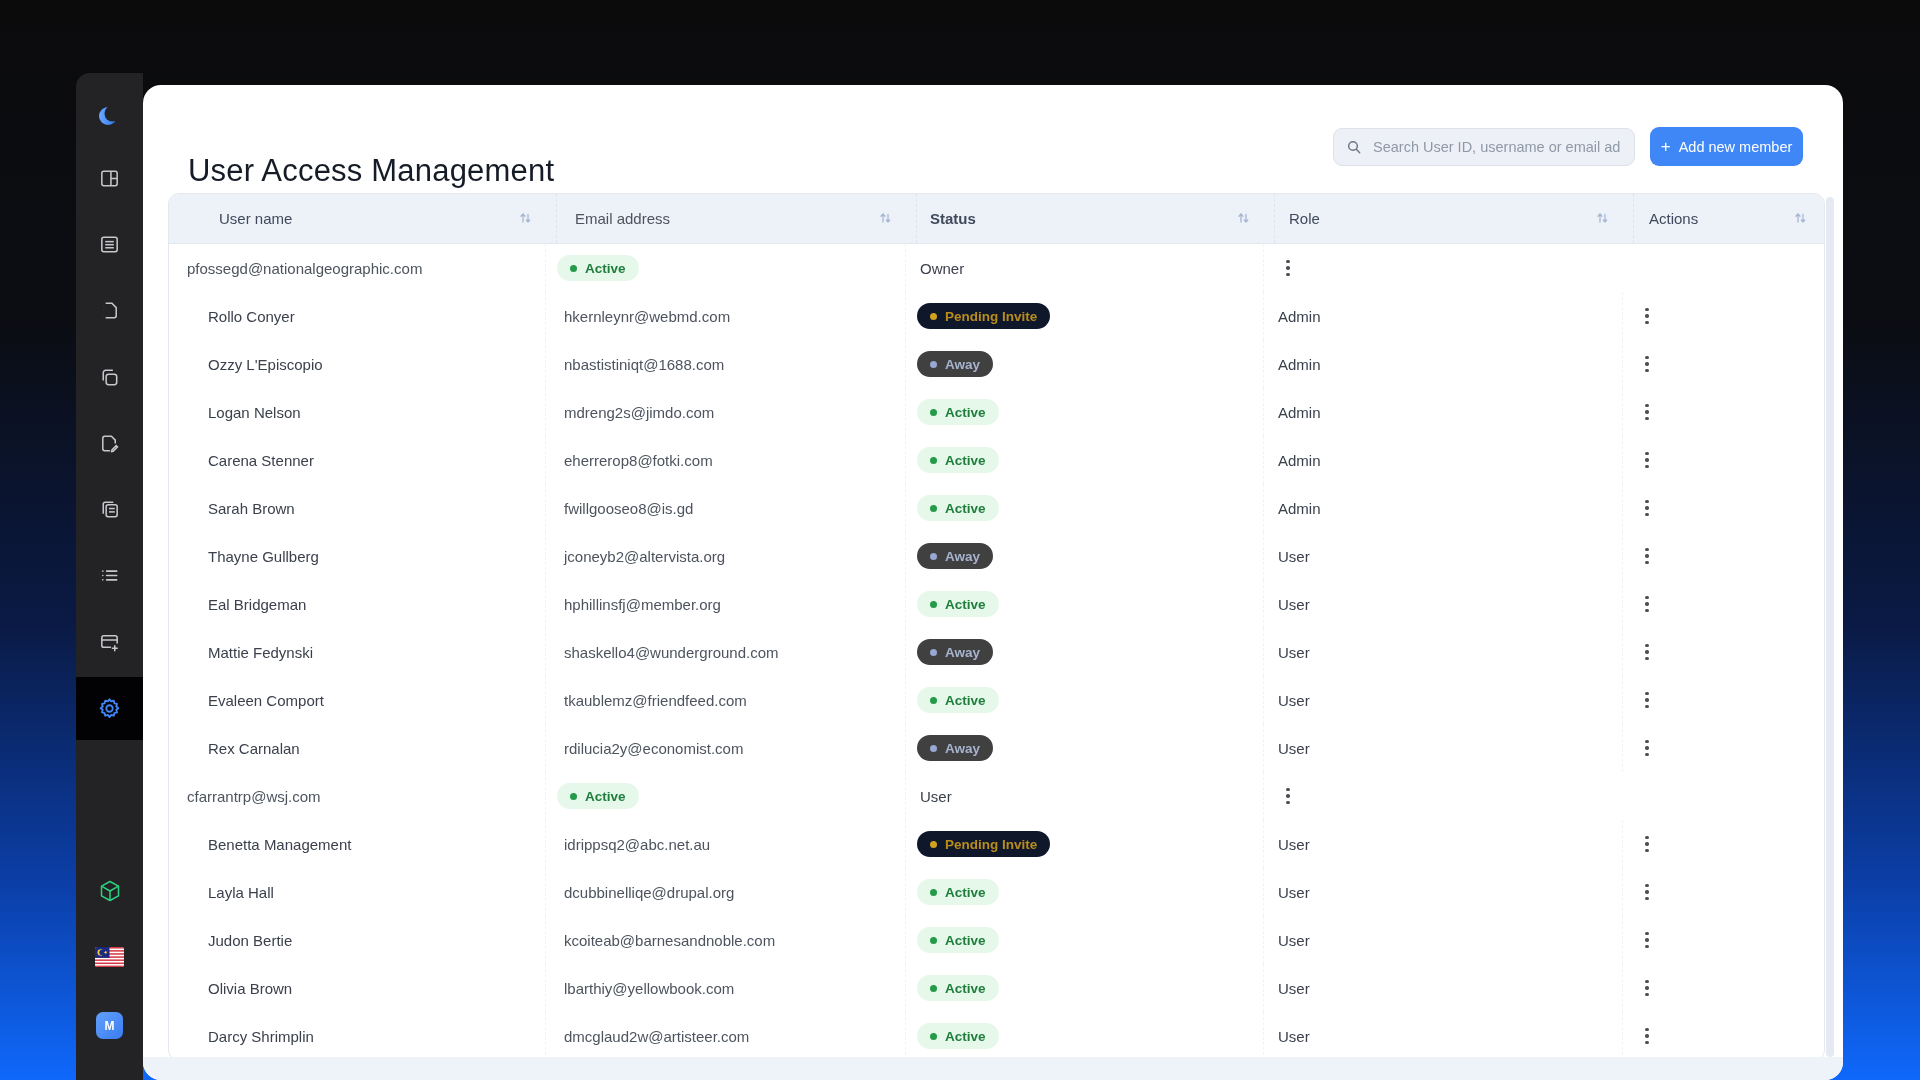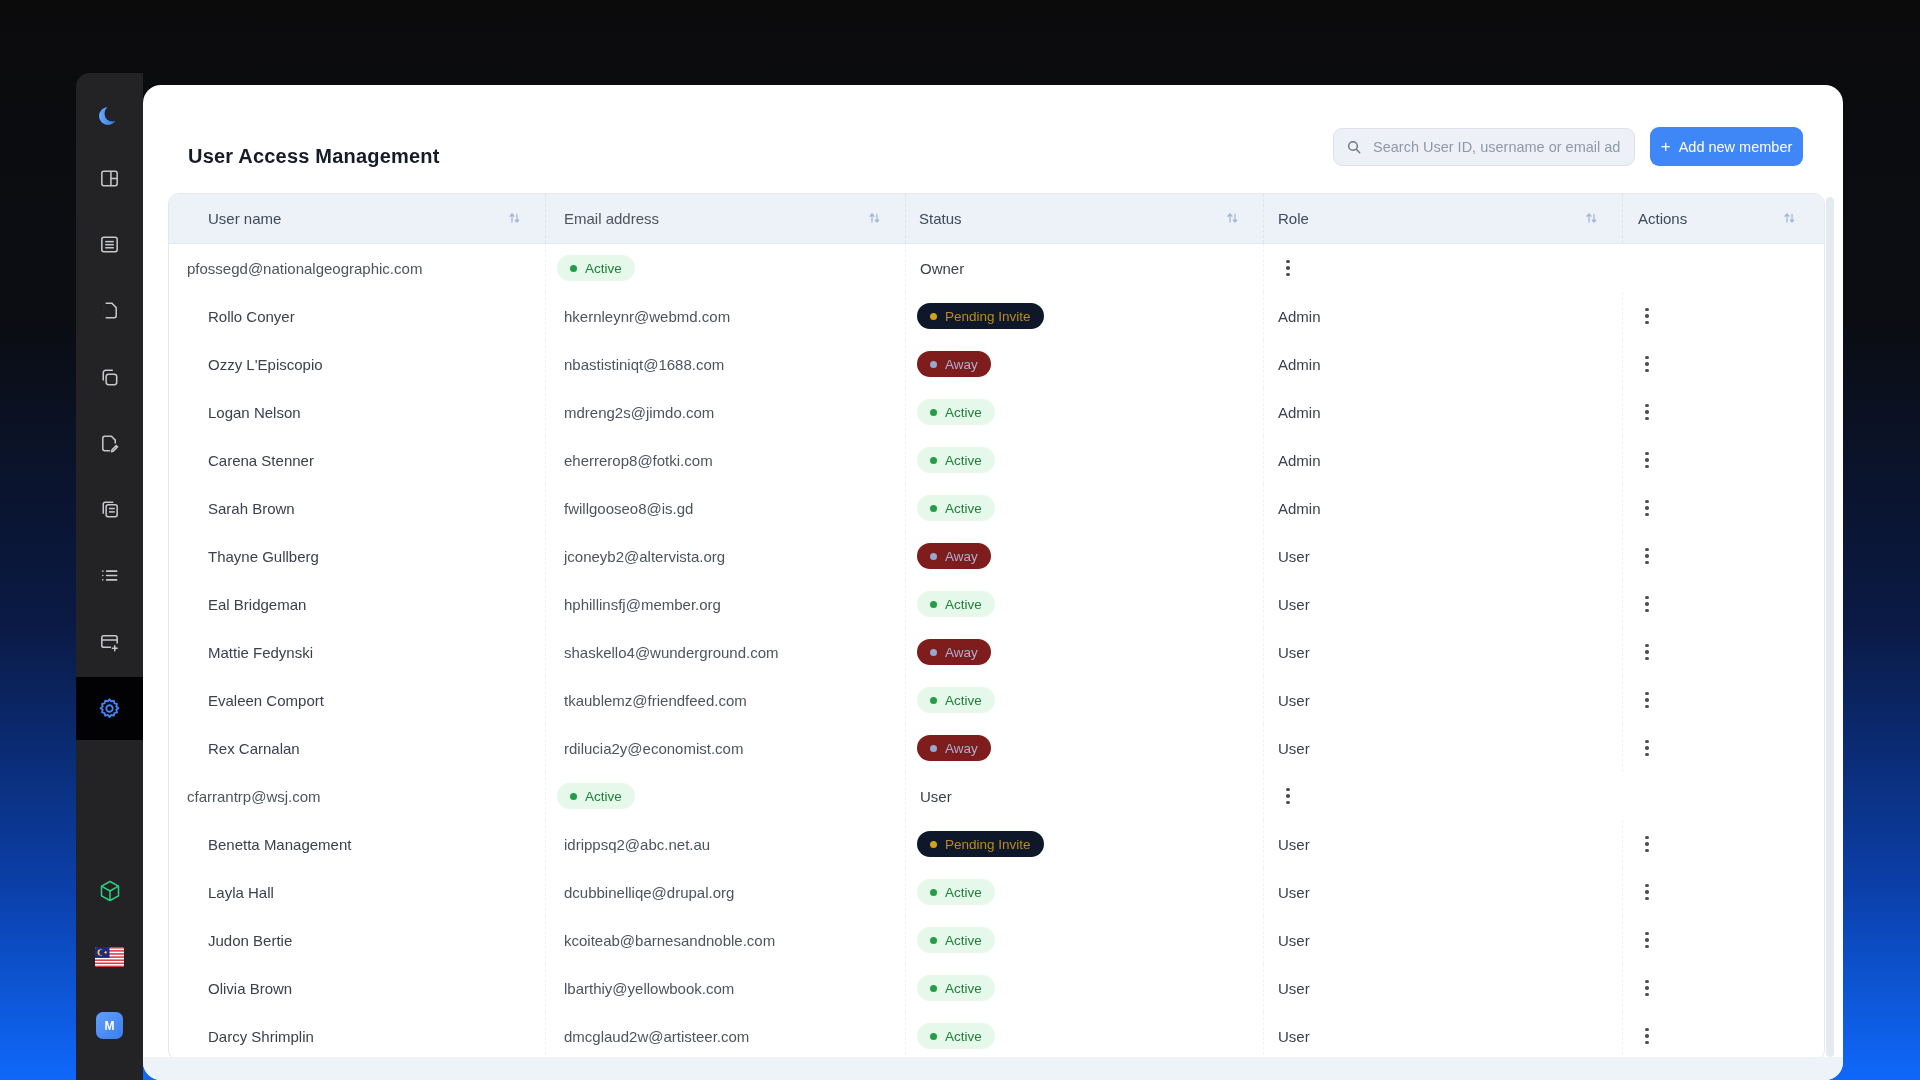--- a/index.html
+++ b/index.html
@@ -17,21 +17,21 @@
   .side-item svg{display:block;}
   .active-box{position:absolute;left:0;top:604px;width:67px;height:63px;background:#020204;}
   .gear-wrap{position:absolute;left:0;top:604px;width:67px;height:63px;display:flex;align-items:center;justify-content:center;}
   
   .card{
     position:absolute;left:143px;top:85px;width:1700px;height:995px;
     background:#ffffff;border-radius:18px;
   }
   .page-title{
     position:absolute;left:45px;top:47px;
-    font-size:20px;font-weight:700;color:#161c27;letter-spacing:.2px;
+    font-size:31px;font-weight:400;color:#161c27;letter-spacing:.2px;
   }
   .search-box{
     position:absolute;left:1190px;top:43px;width:302px;height:38px;box-sizing:border-box;
     background:#edf0f6;border:1px solid #dce1ea;border-radius:9px;
     display:flex;align-items:center;padding:0 12px;gap:9px;
   }
   .search-box input{
     border:none;outline:none;background:transparent;flex:1;
     font-family:inherit;font-size:14.5px;color:#3b424d;
   }
@@ -42,44 +42,44 @@
     color:#ffffff;font-family:inherit;font-size:14.5px;font-weight:500;
     display:flex;align-items:center;justify-content:center;gap:8px;
   }
   .add-btn .plus{font-size:17px;font-weight:400;line-height:1;margin-top:-1px;}
   
   .tbl{
     position:absolute;left:25px;top:108px;width:1657px;box-sizing:border-box;
     border:1px solid #e3e8f0;border-radius:11px;background:#fff;overflow:hidden;
   }
   .tr{display:grid;grid-template-columns:377px 360px 358px 359px 197px;align-items:center;}
-  .thead{height:49px;background:#edf1f8;border-bottom:1px solid #e3e8f0;}
+  .thead{height:49px;background:#edf1f8;border-bottom:1px solid #e3e8f0;padding-left:11px;}
   .th{position:relative;height:49px;display:flex;align-items:center;
       font-size:15px;color:#3f4a5c;border-right:1px dashed #dde4ee;}
   .th:last-child{border-right:none;}
   .th .sort{position:absolute;right:24px;top:17px;}
   .row{height:48px;}
   .td{height:48px;display:flex;align-items:center;font-size:15px;color:#3b414c;
       border-right:1px dashed #f0f3f8;overflow:hidden;white-space:nowrap;}
   .td:last-child{border-right:none;}
   .c1{padding-left:39px;}
   .c2{padding-left:18px;color:#4d545e;}
-  .c3{padding-left:11px;}
+  .c3{padding-left:11px;font-weight:bold;}
   .c4{padding-left:14px;}
   .c5{padding-left:15px;}
   .th.c3{padding-left:13px;}
   
   .badge{display:inline-flex;align-items:center;gap:8px;height:26px;border-radius:13px;
          padding:0 13px;font-size:13.5px;}
   .badge .dot{width:7px;height:7px;border-radius:50%;}
   .badge.active{background:#e5f8e9;color:#1f7e3c;}
   .badge.active .dot{background:#239c49;}
   .badge.pending{background:#0f172a;color:#b98c1c;}
   .badge.pending .dot{background:#cfa11c;}
-  .badge.away{background:#7f1d1d;color:#a6b2ce;text-align:center;}
+  .badge.away{background:#404040;color:#a6b2ce;text-align:center;}
   .badge.away .dot{background:#97a8d2;}
   .kebab{display:flex;flex-direction:column;gap:3px;align-items:center;width:18px;cursor:pointer;}
   .kebab i{width:3.5px;height:3.5px;border-radius:50%;background:#4a5058;display:block;}
   .foot-strip{position:absolute;left:0;bottom:0;width:1700px;height:23px;background:#eef2f9;border-radius:0 0 18px 18px;}
   .vscroll{position:absolute;left:1683px;top:112px;width:8px;height:860px;background:#e5eaf2;border-radius:4px;}
 </style>
 </head>
 <body>
 
 <nav class="sidebar">

